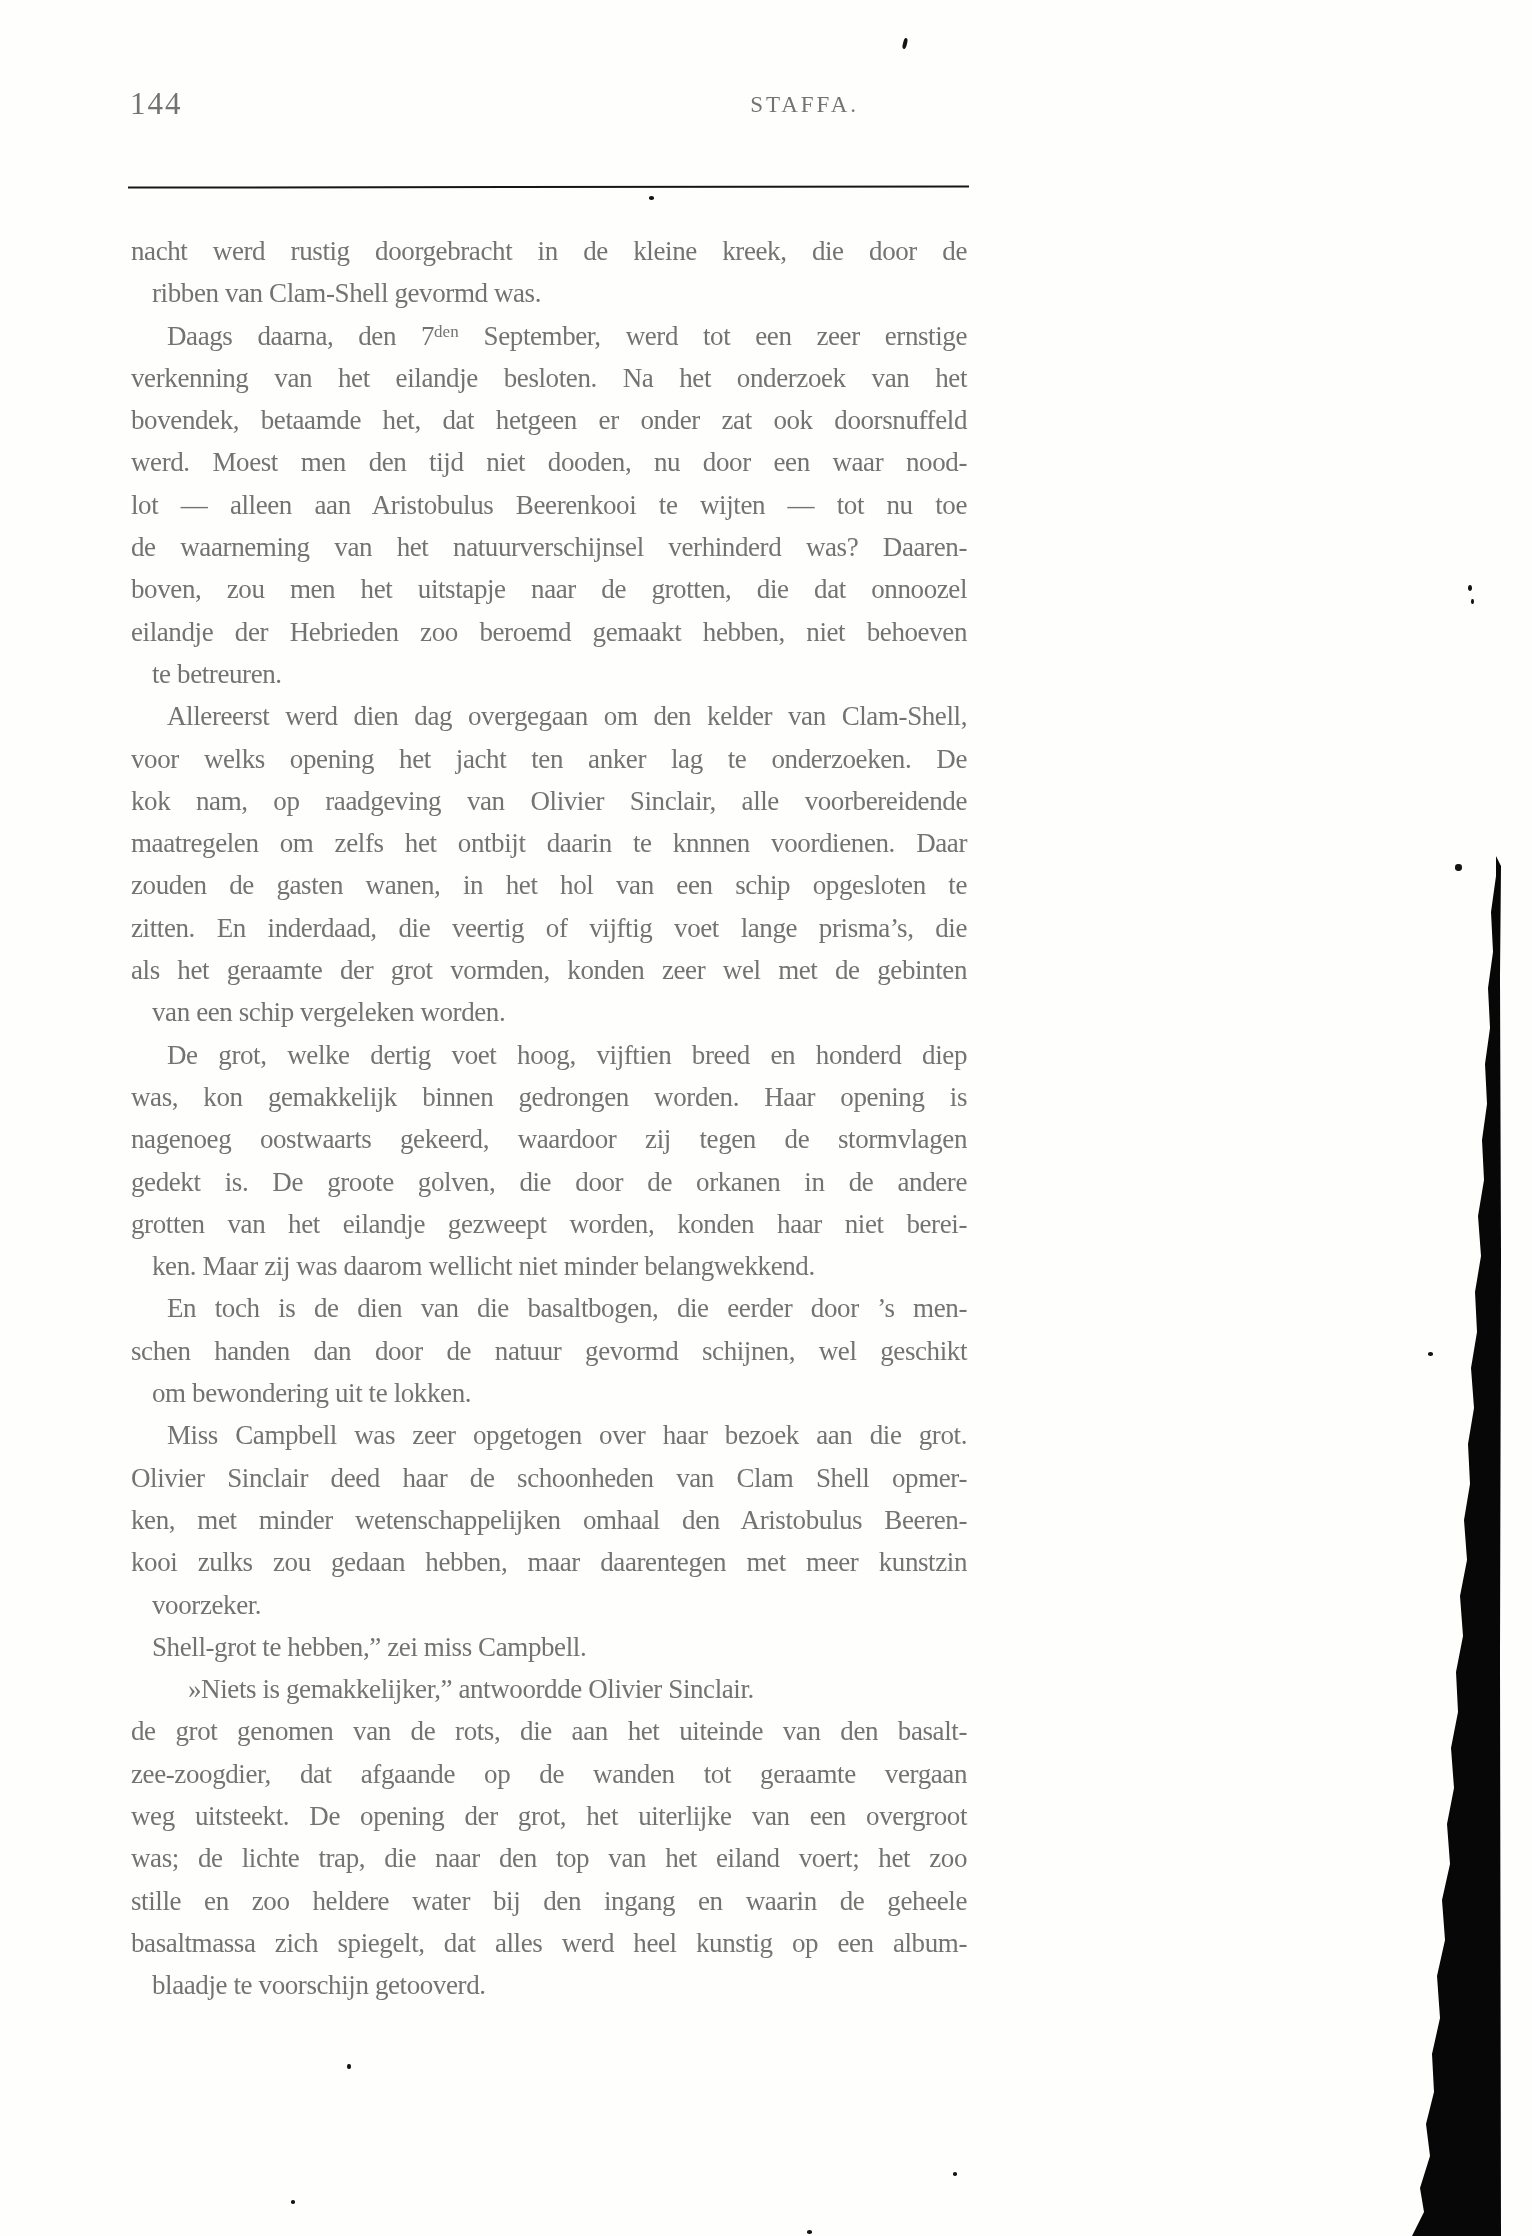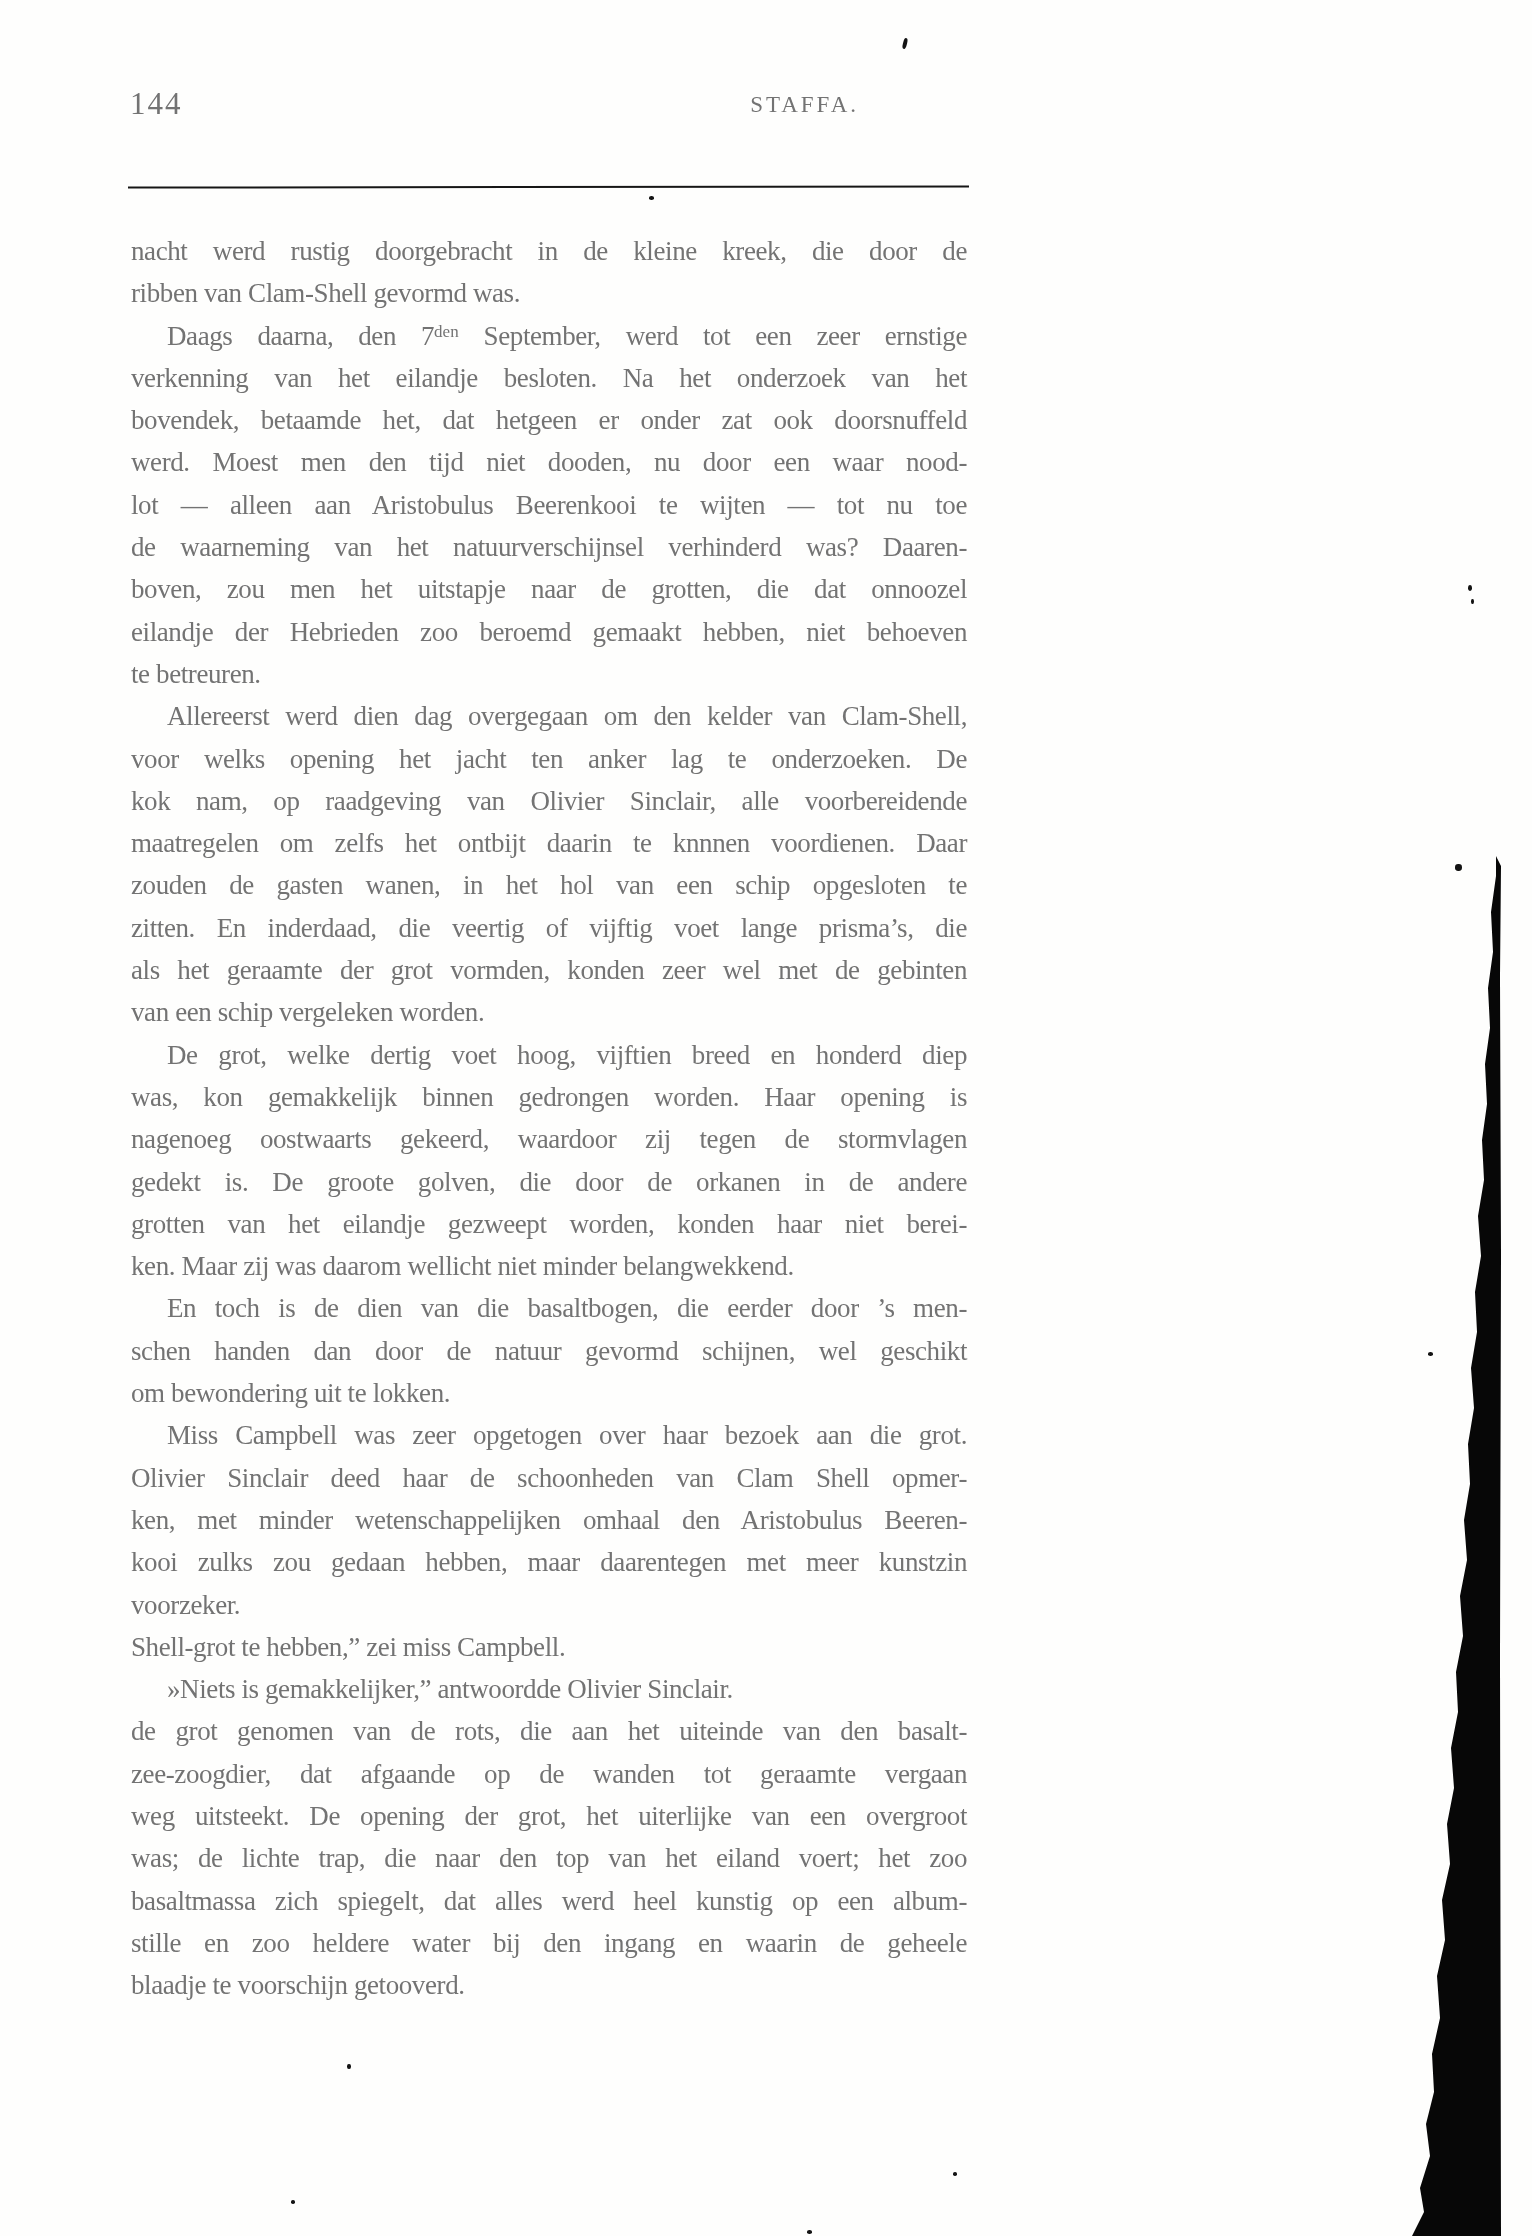--- a/index.html
+++ b/index.html
@@ -25,21 +25,21 @@
   }
   .textblock{
     position:absolute;left:131px;top:230px;width:836px;
     font-size:27px;line-height:42.3px;letter-spacing:-0.4px;
   }
   .line{
     text-align:justify;
     text-align-last:justify;
     height:42.3px;overflow:visible;white-space:normal;
   }
-  .line.lastline{text-align-last:left;}
+  .line.lastline{text-align-last:left;margin-left:21px;}
   .line.indent{text-indent:36px;}
   .line sup{
     font-size:17px;line-height:0;vertical-align:8px;letter-spacing:0;
   }
   .edgeband{
     position:absolute;left:1404px;top:856px;width:97px;height:1380px;
     background:#070707;
     clip-path:polygon(
       92px 0px, 97px 10px, 96px 120px, 97px 400px, 96px 800px, 97px 1380px,
       8px 1380px, 20px 1356px, 16px 1332px, 26px 1300px, 22px 1268px, 30px 1236px,
@@ -92,22 +92,22 @@
       <div class="line">Olivier Sinclair deed haar de schoonheden van Clam Shell opmer-</div>
       <div class="line">ken, met minder wetenschappelijken omhaal den Aristobulus Beeren-</div>
       <div class="line">kooi zulks zou gedaan hebben, maar daarentegen met meer kunstzin</div>
       <div class="line lastline">voorzeker.</div>
       <div class="line lastline">Shell-grot te hebben,” zei miss Campbell.</div>
       <div class="line lastline indent">»Niets is gemakkelijker,” antwoordde Olivier Sinclair.</div>
       <div class="line">de grot genomen van de rots, die aan het uiteinde van den basalt-</div>
       <div class="line">zee-zoogdier, dat afgaande op de wanden tot geraamte vergaan</div>
       <div class="line">weg uitsteekt. De opening der grot, het uiterlijke van een overgroot</div>
       <div class="line">was; de lichte trap, die naar den top van het eiland voert; het zoo</div>
+      <div class="line">stille en zoo heldere water bij den ingang en waarin de geheele</div>
       <div class="line">basaltmassa zich spiegelt, dat alles werd heel kunstig op een album-</div>
-      <div class="line">stille en zoo heldere water bij den ingang en waarin de geheele</div>
       <div class="line lastline">blaadje te voorschijn getooverd.</div>
     </div>
   <div class="edgeband" style="background: rgb(7, 7, 7);"></div>
   <div class="specklayer">
       <div class="speck" style="left: 903px; top: 38px; width: 4px; height: 11px; transform: rotate(14deg); background: rgb(20, 20, 20);"></div>
       <div class="speck" style="left: 649px; top: 196px; width: 5px; height: 4px; transform: rotate(0deg); background: rgb(20, 20, 20);"></div>
       <div class="speck" style="left: 1468px; top: 585px; width: 4px; height: 6px; transform: rotate(0deg); background: rgb(20, 20, 20);"></div>
       <div class="speck" style="left: 1471px; top: 599px; width: 3px; height: 5px; transform: rotate(0deg); background: rgb(20, 20, 20);"></div>
       <div class="speck" style="left: 1455px; top: 864px; width: 7px; height: 7px; transform: rotate(0deg); background: rgb(20, 20, 20);"></div>
       <div class="speck" style="left: 1428px; top: 1352px; width: 5px; height: 4px; transform: rotate(0deg); background: rgb(20, 20, 20);"></div>

